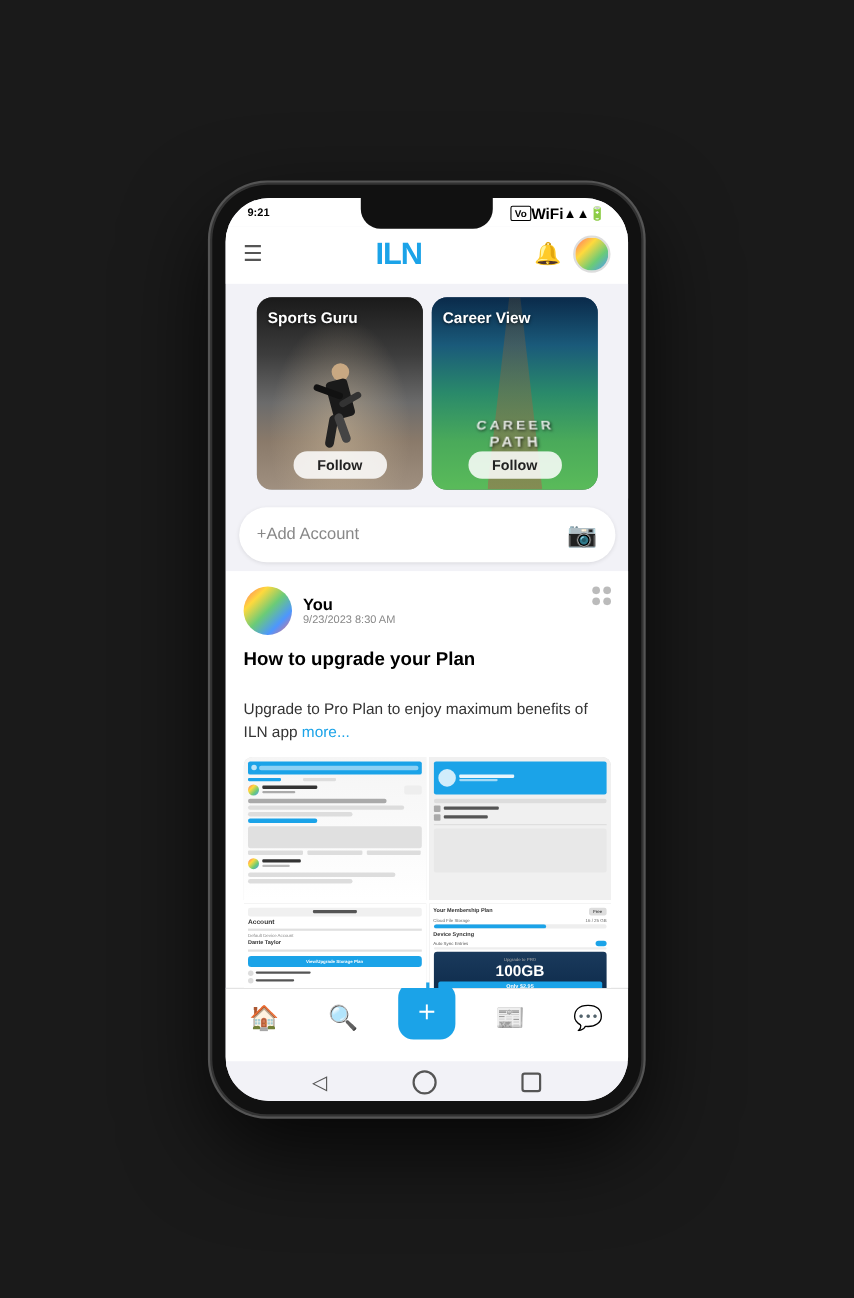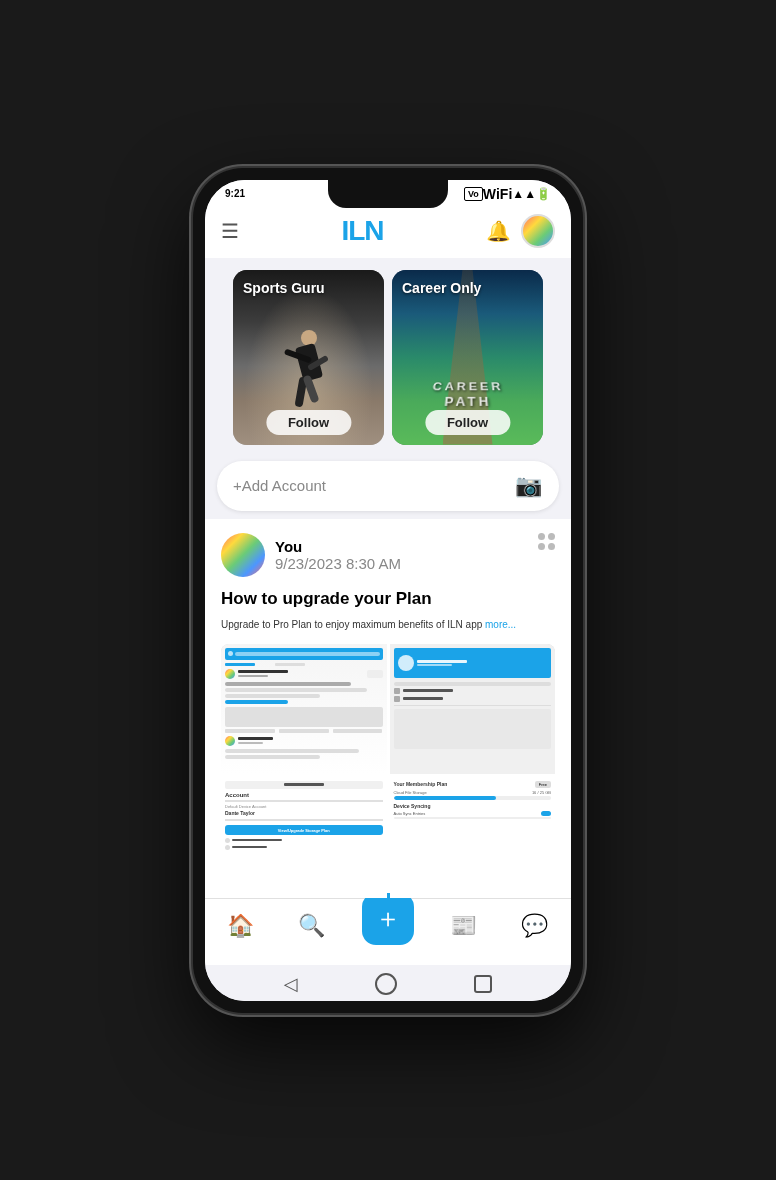--- a/index.html
+++ b/index.html
@@ -329,46 +329,46 @@
       flex-shrink: 0;
     }
 
     .post-user-name {
       font-size: 15px;
       font-weight: 700;
       color: #000;
     }
 
     .post-user-date {
-      font-size: 15px;
+      font-size: 10px;
       color: #888;
     }
 
     .post-options {
       display: grid;
       grid-template-columns: 1fr 1fr;
       gap: 3px;
       cursor: pointer;
     }
     .post-option-dot {
       width: 7px;
       height: 7px;
       background: #bbb;
       border-radius: 50%;
     }
 
     .post-title {
       font-size: 17px;
       font-weight: 800;
       color: #000;
-      margin-bottom: 8px;
+      margin-bottom: 25px;
     }
 
     .post-body {
-      font-size: 10px;
+      font-size: 14px;
       color: #333;
       line-height: 1.5;
       margin-bottom: 12px;
     }
 
     .post-body .more-link {
       color: #1ba3e8;
       cursor: pointer;
     }
 
@@ -595,21 +595,21 @@
         </div>
 
         <div class="feature-card card-bg-career">
           <div class="card-image-career">
             <div class="career-road"></div>
             <div class="career-text-overlay">
               <span class="career-word">CAREER</span>
               <span class="career-word">PATH</span>
             </div>
           </div>
-          <span class="card-title">Career Only</span>
+          <span class="card-title">Career View</span>
           <button class="follow-btn">Follow</button>
         </div>
 
       </div>
 
       <div class="message-input-row">
         <span class="add-message-text">+Add Account</span>
         <span class="camera-icon">📷</span>
       </div>
 
@@ -737,20 +737,27 @@
               </div>
               <div style="height:4px;background:#eee;border-radius:2px;margin-bottom:3px;overflow:hidden;">
                 <div style="height:100%;width:65%;background:#1ba3e8;border-radius:2px;"></div>
               </div>
               <div style="font-size:5px;font-weight:600;color:#333;margin-bottom:2px;">Device Syncing</div>
               <div style="display:flex;justify-content:space-between;align-items:center;margin-bottom:1px;">
                 <span style="font-size:4px;color:#555;">Auto Sync Entries</span>
                 <div style="width:10px;height:5px;background:#1ba3e8;border-radius:3px;"></div>
               </div>
               <div style="height:2px;background:#eee;border-radius:1px;margin-bottom:1px;"></div>
+              <div style="background:linear-gradient(180deg,#1a3a5c,#0d2a4a);border-radius:3px;padding:4px;margin-top:2px;">
+                <div style="font-size:4px;color:#aaa;text-align:center;margin-bottom:1px;">Upgrade to PRO</div>
+                <div style="font-size:14px;font-weight:900;color:#fff;text-align:center;line-height:1.1;">100GB</div>
+                <div style="background:#1ba3e8;border-radius:2px;padding:2px;text-align:center;margin-top:2px;">
+                  <span style="font-size:5px;font-weight:700;color:#fff;">Only $2.95</span>
+                </div>
+              </div>
             </div>
           </div>
 
         </div>
 
       </div>
 
     </div>
 
     <div class="bottom-nav">

